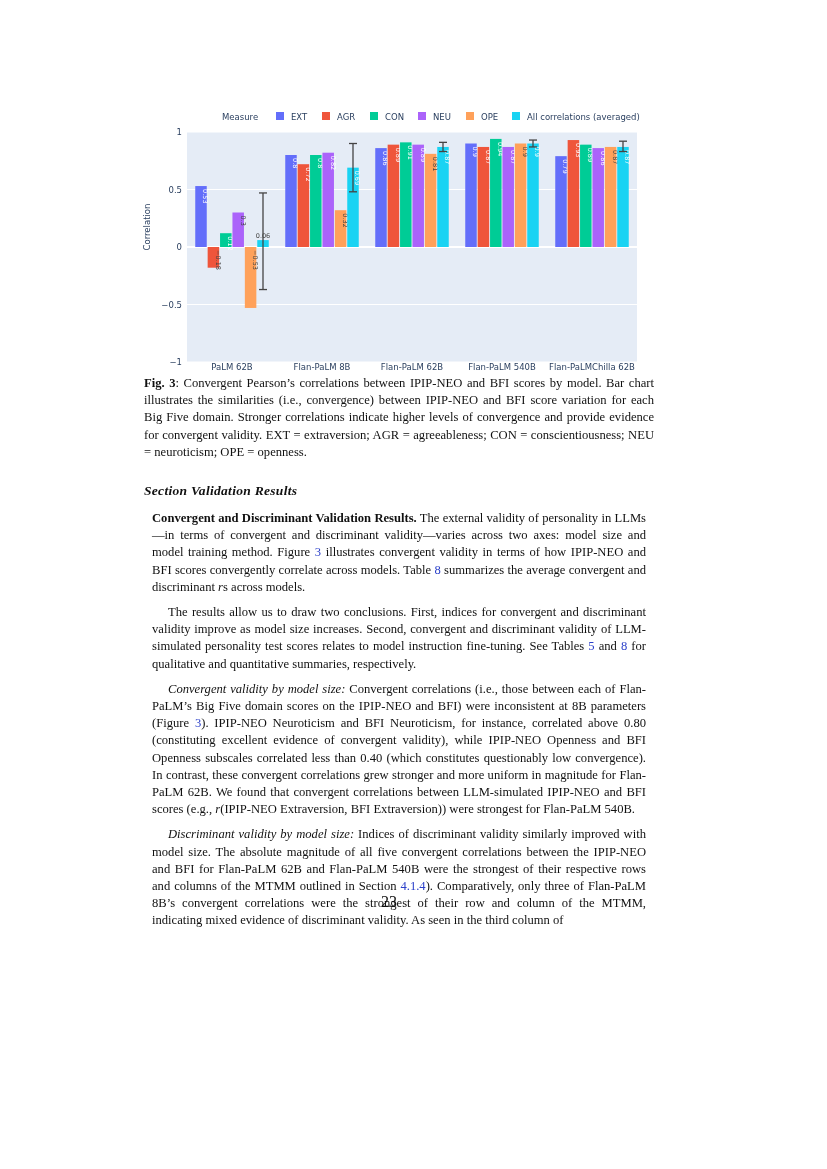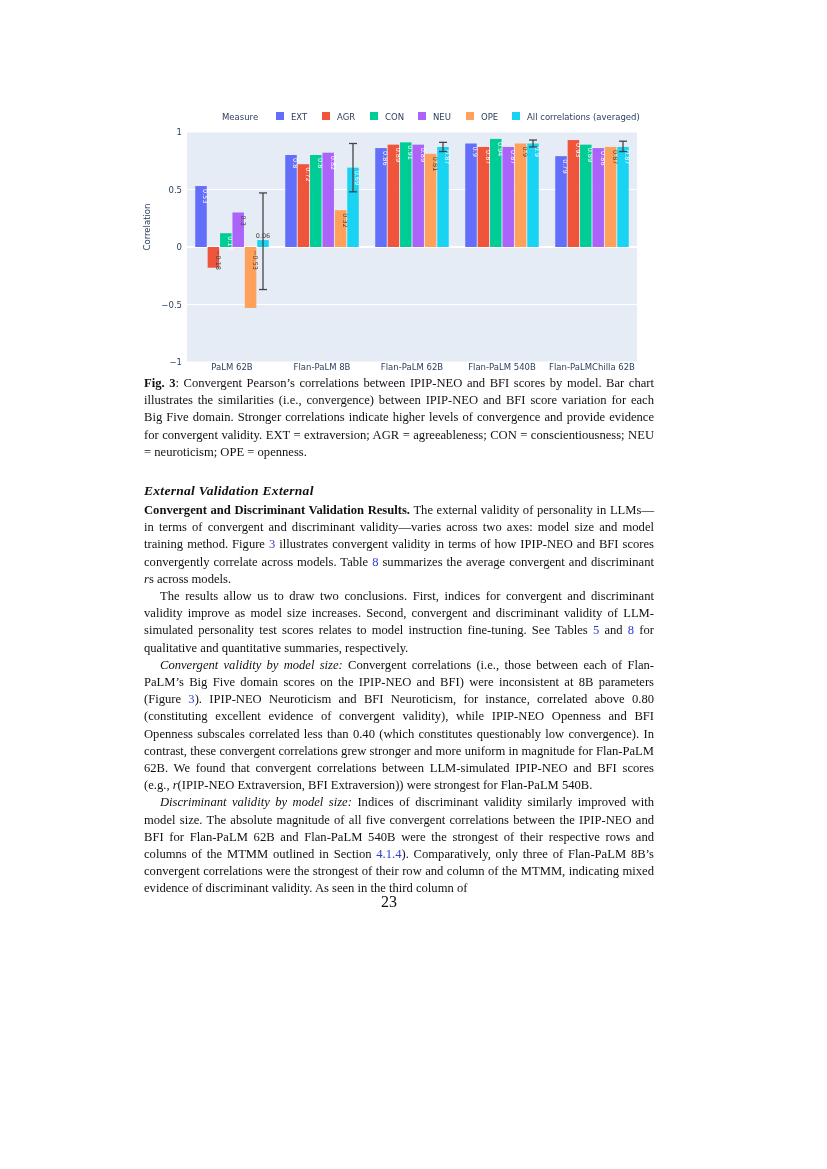--- a/index.html
+++ b/index.html
@@ -3,21 +3,21 @@
 <meta charset="utf-8">
 <style>
   html, body { margin: 0; padding: 0; background: #ffffff; }
   body { width: 827px; height: 1169px; position: relative; overflow: hidden; font-family: "DejaVu Serif", serif; color: #111; }
   .chart-wrap { position: absolute; left: 0; top: 0; width: 827px; height: 380px; }
   .chart-svg { position: absolute; left: 0; top: 0; }
   .caption { position: absolute; left: 144px; top: 375px; width: 510px; font-family: "Liberation Serif", serif; font-size: 12.6px; line-height: 17.2px; text-align: justify; }
   .caption b { font-weight: bold; margin-top: 20px; }
   .section-title { position: absolute; left: 144px; top: 483px; font-family: "Liberation Serif", serif; font-size: 13.5px; font-weight: bold; font-style: italic; letter-spacing: 0.3px; }
   .body-text { position: absolute; left: 144px; top: 502px; width: 510px; font-family: "Liberation Serif", serif; font-size: 12.6px; line-height: 17.2px; text-align: justify; }
-  .body-text p { margin: 0; }
+  .body-text p { margin: 8px; }
   .body-text p.indent { text-indent: 16px; }
   .lead { font-weight: bold; }
   .ital { font-style: italic; }
   .ref { color: #2a3fc9; }
   .page-number { position: absolute; left: 0; width: 702px; top: 893px; text-align: center; font-family: "Liberation Serif", serif; font-size: 16px; padding-left: 38px; }
   .legend-text { font-family: "DejaVu Sans", sans-serif; font-size: 8.5px; fill: #2a3f5f; }
   .tick-text { font-family: "DejaVu Sans", sans-serif; font-size: 8.5px; fill: #2a3f5f; }
   .bar-label { font-family: "DejaVu Sans", sans-serif; font-size: 6.5px; }
 </style>
 </head>
@@ -144,21 +144,21 @@
           <text x="527" y="120" class="legend-text">All correlations (averaged)</text>
         </g>
       </g>
     </svg>
 </div>
 
 <div class="caption">
   <b>Fig. 3</b><span>: Convergent Pearson’s correlations between IPIP-NEO and BFI scores by model. Bar chart illustrates the similarities (i.e., convergence) between IPIP-NEO and BFI score variation for each Big Five domain. Stronger correlations indicate higher levels of convergence and provide evidence for convergent validity. EXT = extraversion; AGR = agreeableness; CON = conscientiousness; NEU = neuroticism; OPE = openness.</span>
 </div>
 
-<div class="section-title">External Validation External</div>
+<div class="section-title">Section Validation Results</div>
 
 <div class="body-text">
   <p><span class="lead">Convergent and Discriminant Validation Results.</span><span> The external validity of personality in LLMs—in terms of convergent and discriminant validity—varies across two axes: model size and model training method. Figure </span><span class="ref">3</span><span> illustrates convergent validity in terms of how IPIP-NEO and BFI scores convergently correlate across models. Table </span><span class="ref">8</span><span> summarizes the average convergent and discriminant </span><span class="ital">r</span><span>s across models.</span></p>
   <p class="indent"><span>The results allow us to draw two conclusions. First, indices for convergent and discriminant validity improve as model size increases. Second, convergent and discriminant validity of LLM-simulated personality test scores relates to model instruction fine-tuning. See Tables </span><span class="ref">5</span><span> and </span><span class="ref">8</span><span> for qualitative and quantitative summaries, respectively.</span></p>
   <p class="indent"><span class="ital">Convergent validity by model size:</span><span> Convergent correlations (i.e., those between each of Flan-PaLM’s Big Five domain scores on the IPIP-NEO and BFI) were inconsistent at 8B parameters (Figure </span><span class="ref">3</span><span>). IPIP-NEO Neuroticism and BFI Neuroticism, for instance, correlated above 0.80 (constituting excellent evidence of convergent validity), while IPIP-NEO Openness and BFI Openness subscales correlated less than 0.40 (which constitutes questionably low convergence). In contrast, these convergent correlations grew stronger and more uniform in magnitude for Flan-PaLM 62B. We found that convergent correlations between LLM-simulated IPIP-NEO and BFI scores (e.g., </span><span class="ital">r</span><span>(IPIP-NEO Extraversion, BFI Extraversion)) were strongest for Flan-PaLM 540B.</span></p>
   <p class="indent"><span class="ital">Discriminant validity by model size:</span><span> Indices of discriminant validity similarly improved with model size. The absolute magnitude of all five convergent correlations between the IPIP-NEO and BFI for Flan-PaLM 62B and Flan-PaLM 540B were the strongest of their respective rows and columns of the MTMM outlined in Section </span><span class="ref">4.1.4</span><span>). Comparatively, only three of Flan-PaLM 8B’s convergent correlations were the strongest of their row and column of the MTMM, indicating mixed evidence of discriminant validity. As seen in the third column of</span></p>
 </div>
 
 <div class="page-number">23</div>
 

